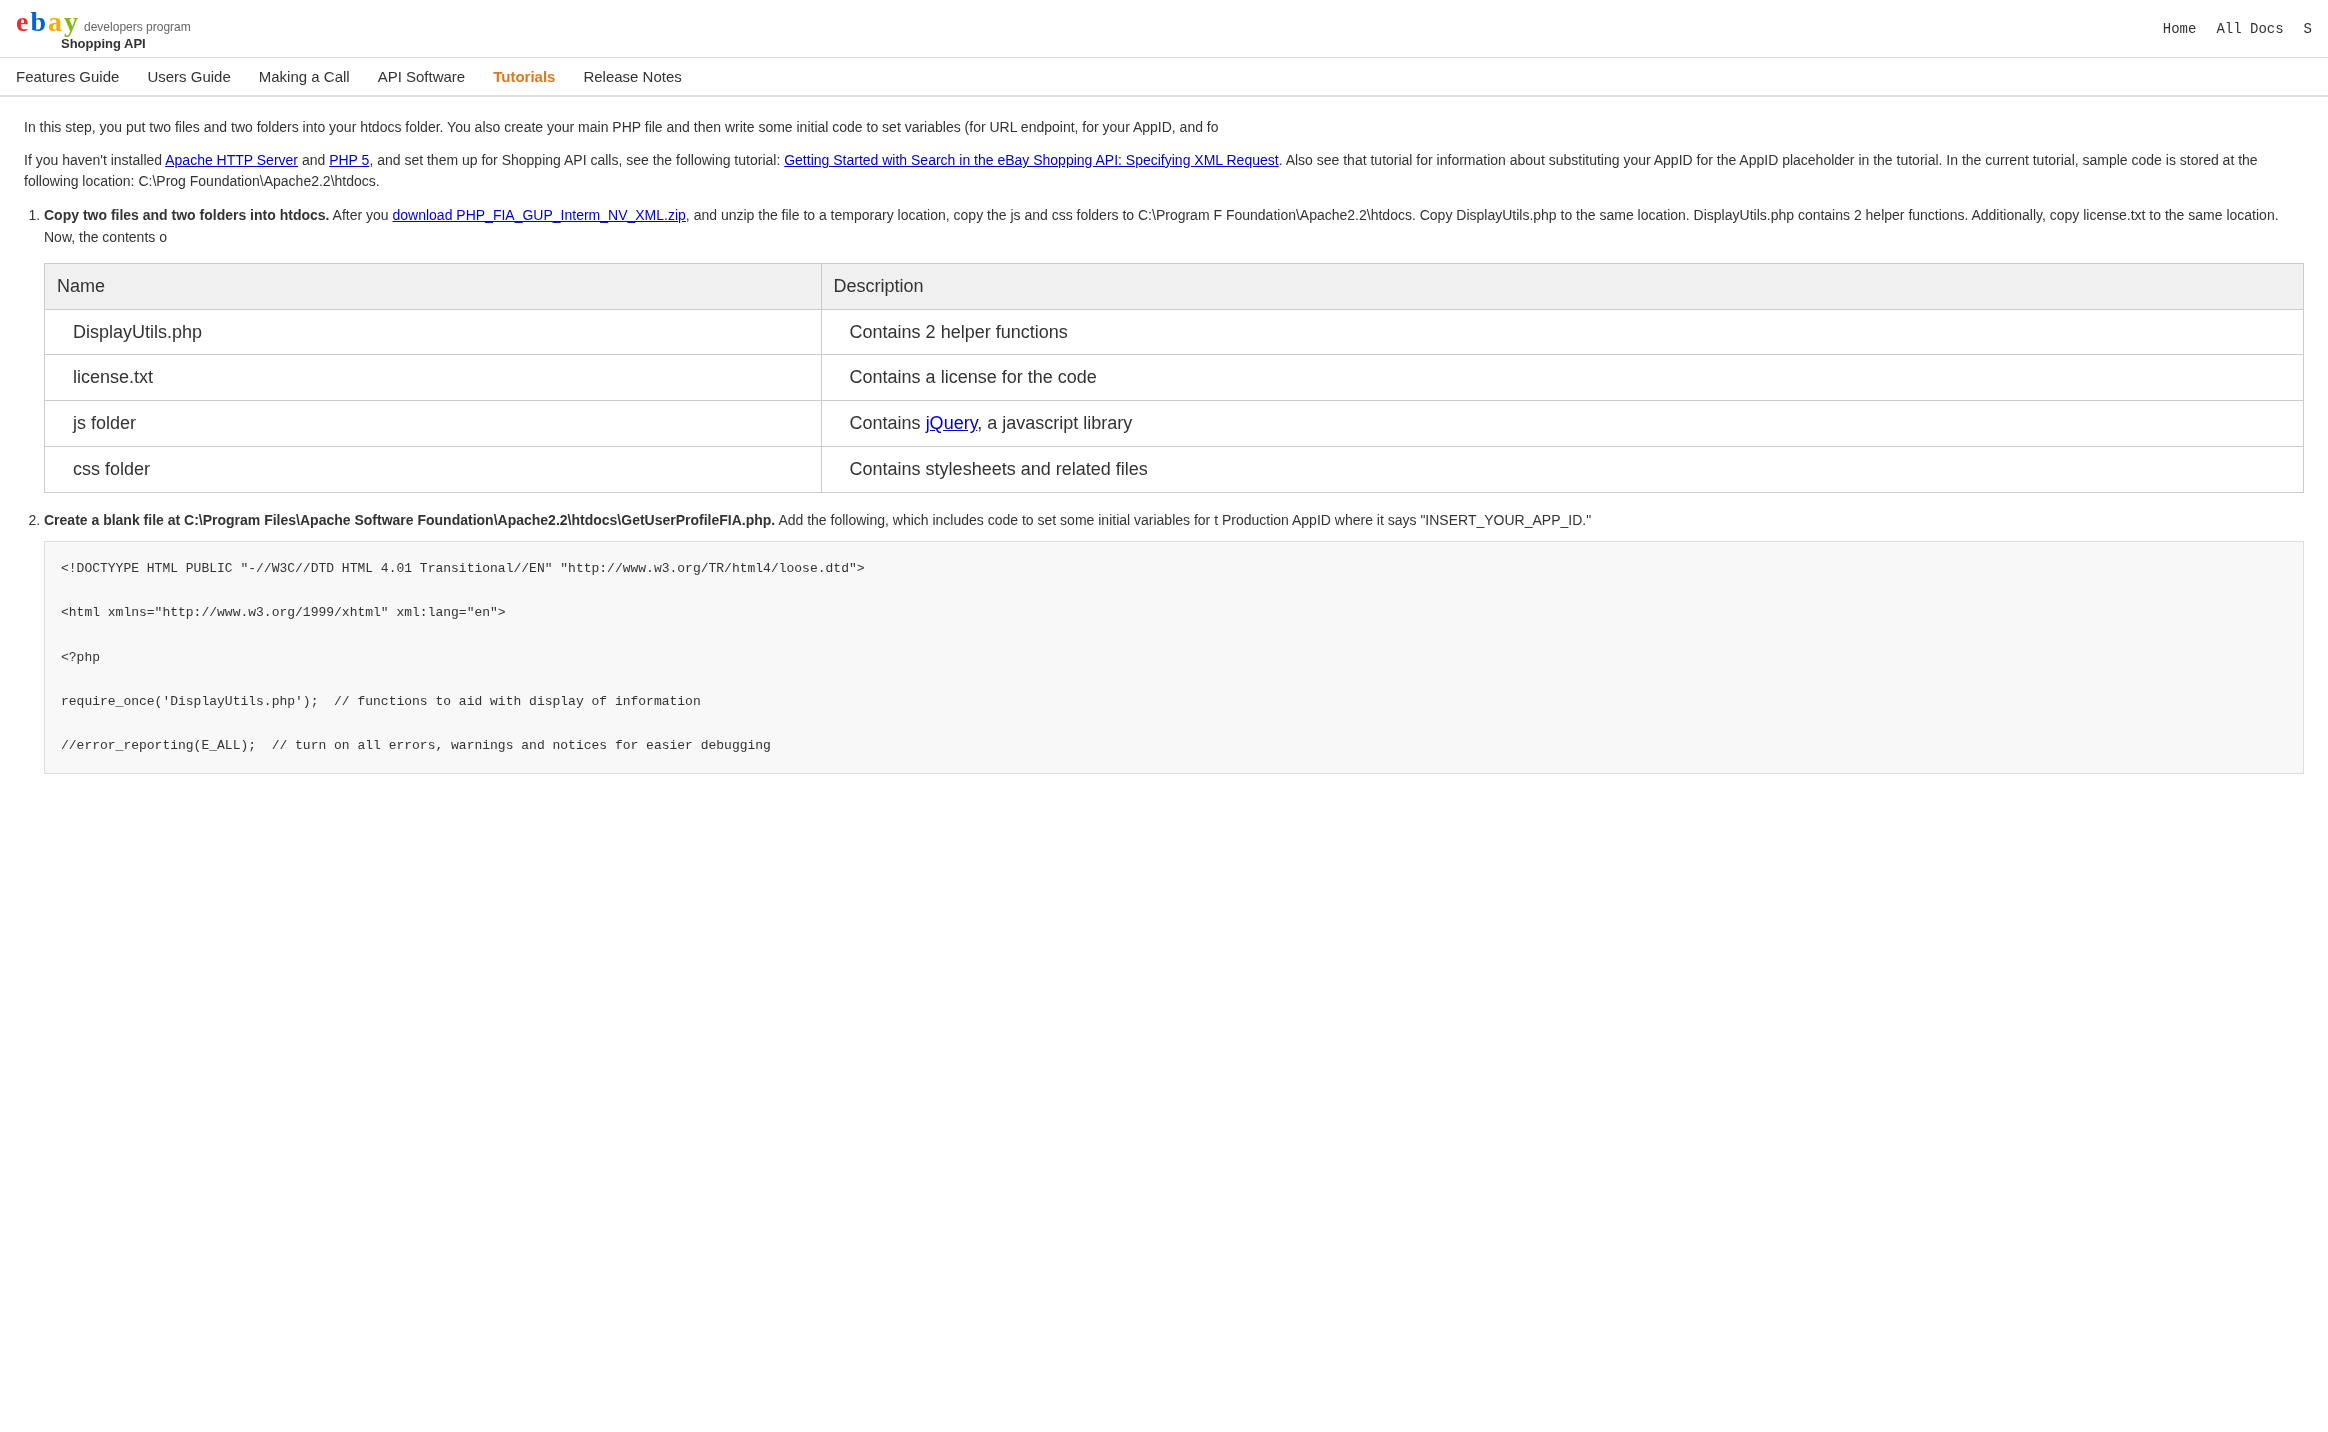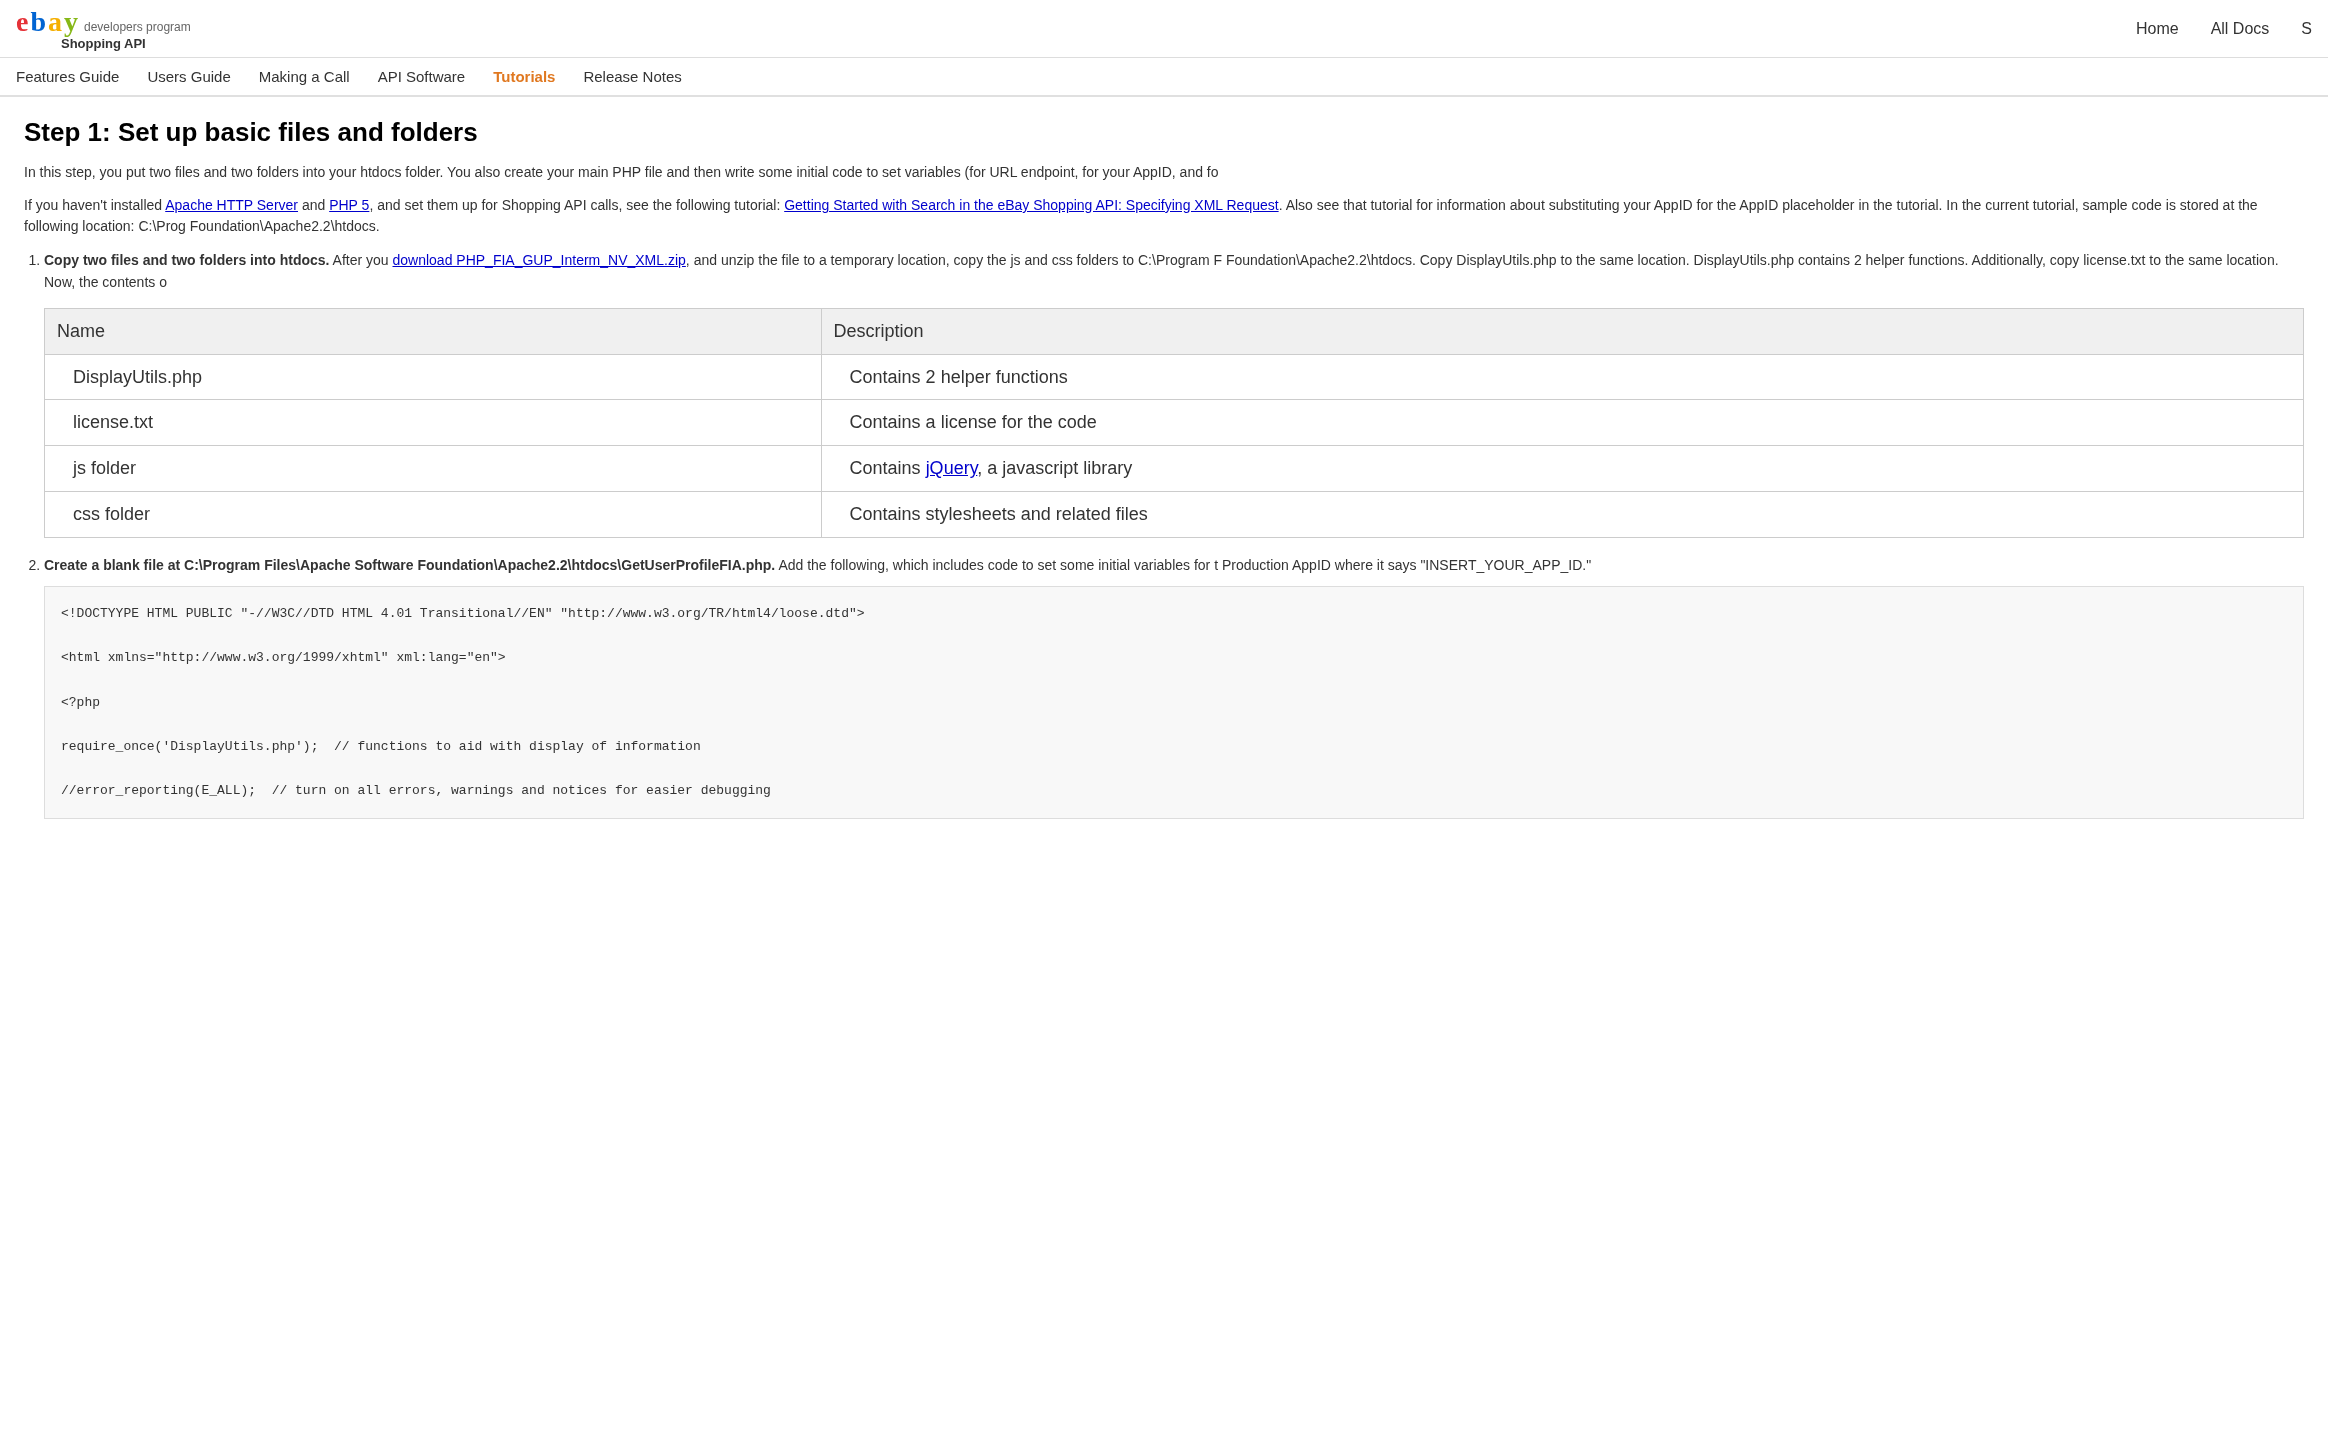--- a/index.html
+++ b/index.html
@@ -15,21 +15,21 @@
       background: #fff;
     }
     #logo-area { display: flex; flex-direction: column; }
     #ebay-logo { display: flex; align-items: baseline; gap: 2px; }
     .logo-e { color: #e53238; font-size: 28px; font-weight: bold; font-family: Georgia, serif; }
     .logo-b { color: #0064d2; font-size: 28px; font-weight: bold; font-family: Georgia, serif; }
     .logo-a { color: #f5af02; font-size: 28px; font-weight: bold; font-family: Georgia, serif; }
     .logo-y { color: #86b817; font-size: 28px; font-weight: bold; font-family: Georgia, serif; }
     #developers-text { font-size: 12px; color: #666; margin-left: 4px; }
     #shopping-api-text { font-size: 13px; color: #333; font-weight: bold; margin-top: -2px; text-align: center; }
-    #header-links { display: flex; gap: 32px; font-size: 16px; }
+    #header-links { display: flex; gap: 20px; font-size: 14px; font-family: Liberation Mono, monospace; }
     #header-links a { color: #333; text-decoration: none; }
 
     
     #nav {
       display: flex;
       align-items: center;
       gap: 28px;
       padding: 10px 16px;
       border-bottom: 2px solid #e0e0e0;
       background: #fff;
@@ -131,21 +131,20 @@
 <nav id="nav">
   <a class="nav-item">Features Guide</a>
   <a class="nav-item">Users Guide</a>
   <a class="nav-item">Making a Call</a>
   <a class="nav-item">API Software</a>
   <a class="nav-item active">Tutorials</a>
   <a class="nav-item">Release Notes</a>
 </nav>
 
 <div id="content">
-  <h1 id="page-title">Step 1: Set up basic files and folders</h1>
 
   <p class="intro-para">In this step, you put two files and two folders into your htdocs folder. You also create your main PHP file and then write some initial code to set variables (for URL endpoint, for your AppID, and fo</p>
 
   <p class="intro-para">
     <span>If you haven't installed </span><a href="#">Apache HTTP Server</a><span> and </span><a href="#">PHP 5</a><span>, and set them up for Shopping API calls, see the following tutorial: </span><a href="#">Getting Started with Search in the eBay Shopping API: Specifying XML Request</a><span>. Also see that tutorial for information about substituting your AppID for the AppID placeholder in the tutorial. In the current tutorial, sample code is stored at the following location: C:\Prog Foundation\Apache2.2\htdocs.</span>
   </p>
 
   <ol class="steps">
 
     <li>

